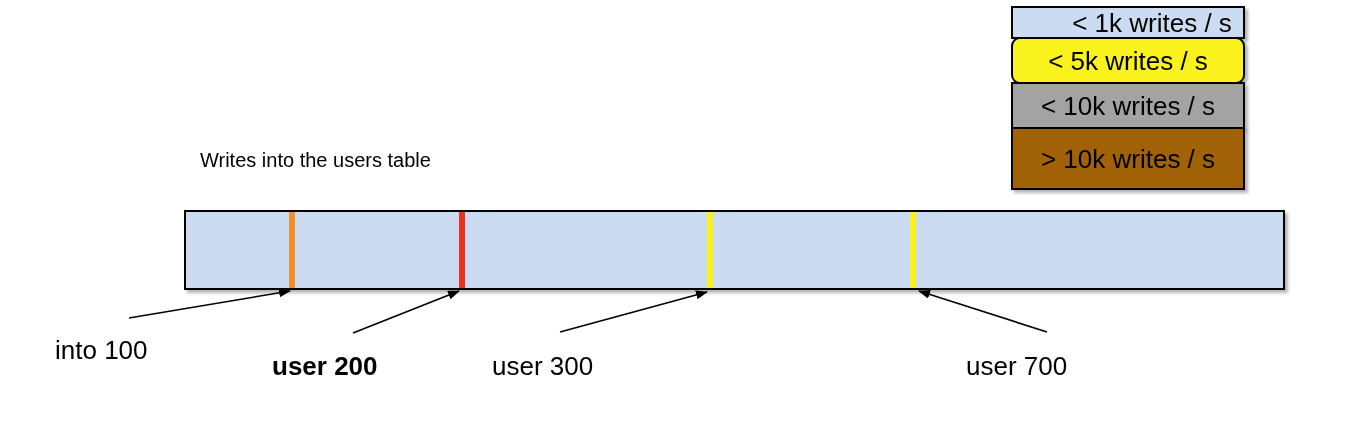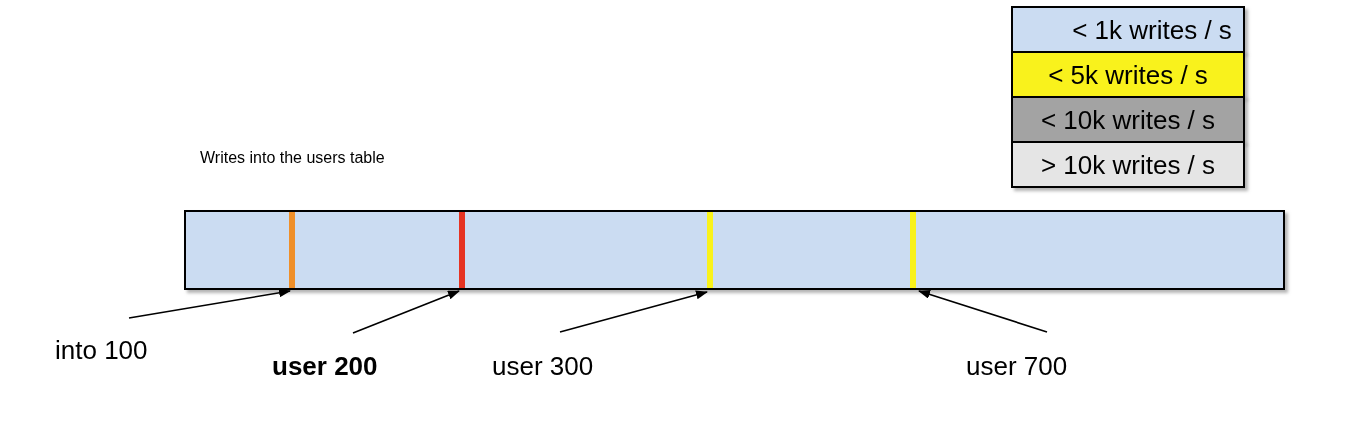--- a/index.html
+++ b/index.html
@@ -9,21 +9,21 @@
   .canvas {
     position: relative;
     width: 1350px;
     height: 422px;
     background: #ffffff;
     overflow: hidden;
   }
 
   .diagram-title {
     position: absolute;
-    font-size: 16px;
+    font-size: 20px;
     line-height: 1.2;
     color: #000000;
     white-space: nowrap;
   }
 
   .users-bar {
     position: absolute;
     border: 2px solid #000000;
     box-shadow: 3px 3px 3px rgba(120,120,120,0.55);
   }
@@ -69,30 +69,30 @@
   <div class="diagram-title" style="left: 200px; top: 148px;">Writes into the users table</div>
 
   <div class="users-bar" id="users-bar" style="left: 184px; top: 210px; width: 1101px; height: 80px; background: rgb(203, 220, 242);">
       <div class="write-marker" style="left: 103px; width: 6px; background: rgb(239, 143, 42);"></div>
       <div class="write-marker" style="left: 273px; width: 6px; background: rgb(230, 51, 34);"></div>
       <div class="write-marker" style="left: 521px; width: 6px; background: rgb(249, 242, 28);"></div>
       <div class="write-marker" style="left: 724px; width: 6px; background: rgb(249, 242, 28);"></div>
     </div>
 
   <div class="legend" id="legend" style="left: 1011px; top: 6px; width: 234px;">
-      <div class="legend-item" style="height: 47px; background: rgb(203, 220, 242); padding-left: 48px;">
+      <div class="legend-item" style="height: 33px; background: rgb(203, 220, 242); padding-left: 48px;">
         <span>&lt; 1k writes / s</span>
       </div>
-      <div class="legend-item" style="height: 47px; background: rgb(249, 242, 28);">
+      <div class="legend-item" style="height: 47px; background: rgb(249, 242, 28); border-radius: 9px;">
         <span>&lt; 5k writes / s</span>
       </div>
       <div class="legend-item" style="height: 47px; background: #a3a3a3;">
         <span>&lt; 10k writes / s</span>
       </div>
-      <div class="legend-item" style="height: 47px; background: #e5e5e5;">
+      <div class="legend-item" style="height: 63px; background: #a16207;">
         <span>&gt; 10k writes / s</span>
       </div>
     </div>
 
   <svg class="arrow-layer" id="arrow-layer" xmlns="http://www.w3.org/2000/svg">
     <defs>
       <marker id="arrowhead" markerWidth="13" markerHeight="9" refX="11" refY="4.5" orient="auto" markerUnits="userSpaceOnUse">
         <path d="M0,0 L12,4.5 L0,9 z" fill="#000000"></path>
       </marker>
     </defs>

